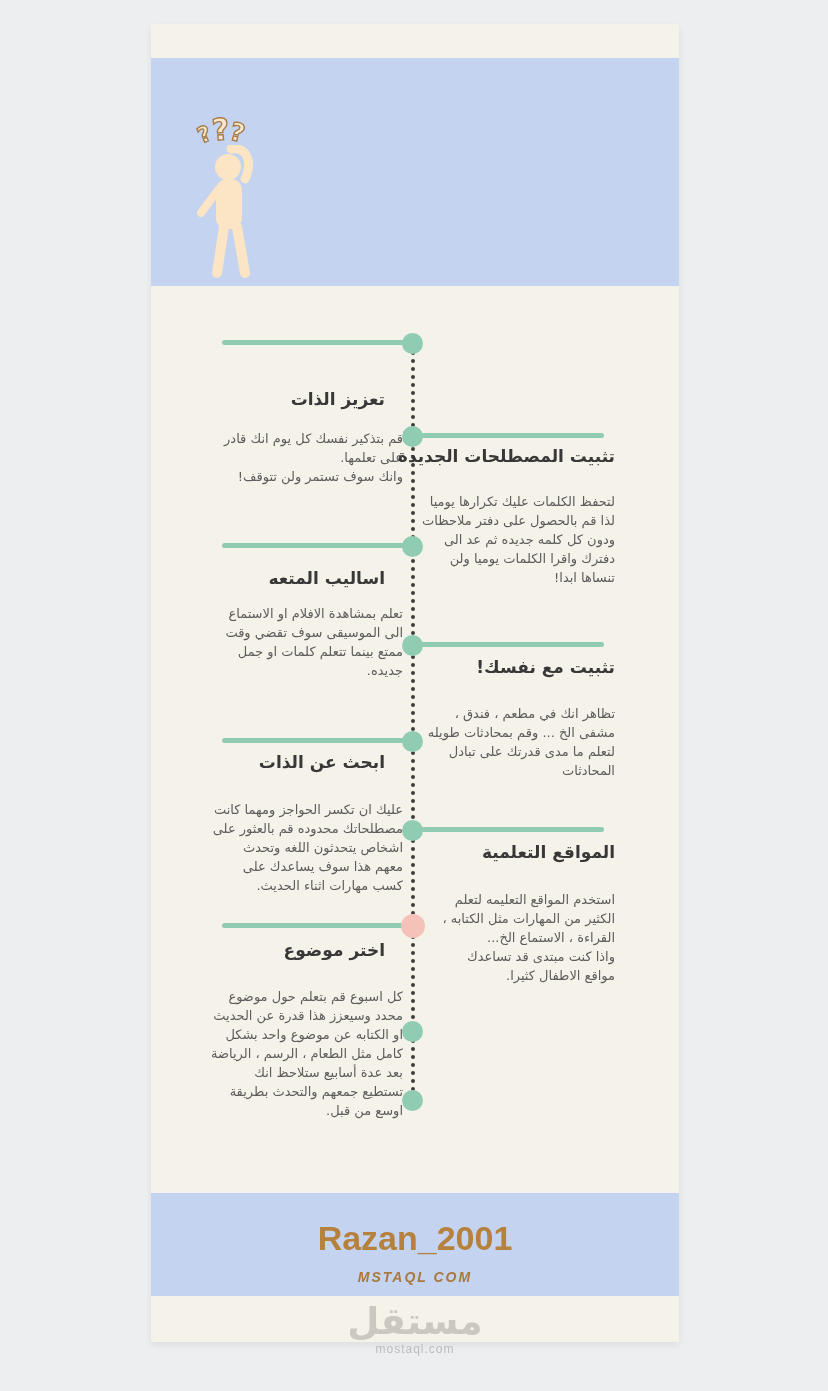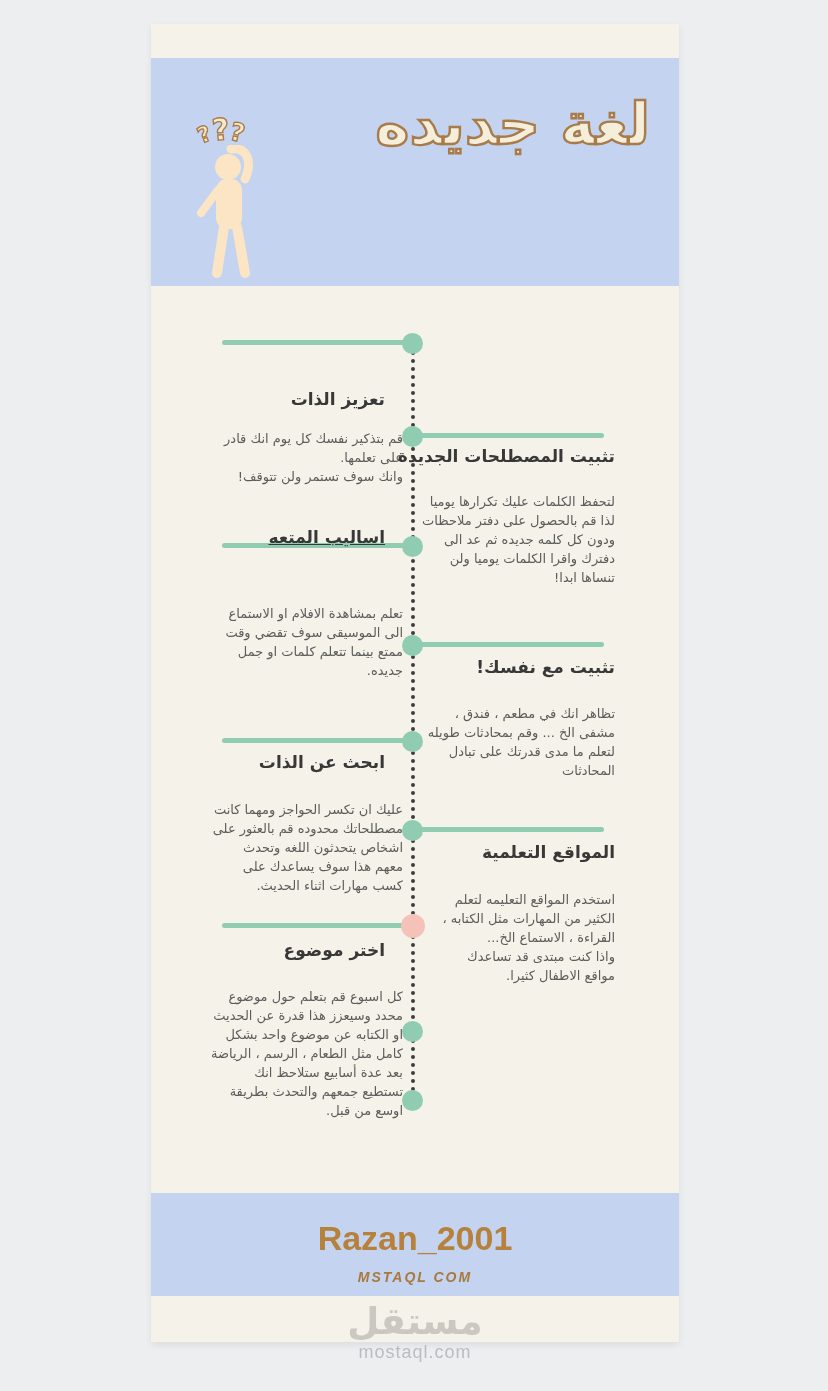--- a/index.html
+++ b/index.html
@@ -68,32 +68,31 @@
   }
   
   .wm-ar{
     left:151px;top:1300px;width:528px;text-align:center;
     direction:rtl;font-size:37px;font-weight:bold;
     color:rgba(194,192,186,0.85);
   }
   .wm-en{
     left:151px;top:1342px;width:528px;text-align:center;
     font-family:"Liberation Sans",sans-serif;
-    font-size:18px;color:rgba(180,183,187,0.9);letter-spacing:1px;
+    font-size:12px;color:rgba(180,183,187,0.9);letter-spacing:1px;
   }
   .person{left:195px;top:145px;}
 </style>
 </head>
 <body>
 
 <div class="abs card"></div>
 
 <div class="abs header-banner"></div>
 <div class="abs title">
-  <div>لغة جديده</div>
 </div>
 <div class="abs qmarks">
   <span class="q1">?</span>
     <span class="q2">?</span>
     <span class="q3">?</span>
 </div>
 <svg class="abs person" width="70" height="135" viewBox="0 0 70 135">
   <g fill="#fbe5c4" stroke="#fbe5c4">
     <path d="M 36 4 C 52 2 58 16 50 34" fill="none" stroke-width="9" stroke-linecap="round"></path>
     <circle cx="33" cy="22" r="13" stroke="none"></circle>
@@ -117,21 +116,21 @@
 <div class="abs dot" style="top:426px;"></div>
 <div class="abs sec-head r" style="top:446px;">تثبيت المصطلحات الجديدة</div>
 <div class="abs sec-body r" style="top:492px;">لتحفظ الكلمات عليك تكرارها يوميا
 لذا قم بالحصول على دفتر ملاحظات
 ودون كل كلمه جديده ثم عد الى
 دفترك واقرا الكلمات يوميا ولن
 تنساها ابدا!</div>
 
 <div class="abs hline left" style="top:543px;"></div>
 <div class="abs dot" style="top:536px;"></div>
-<div class="abs sec-head l" style="top:527px;text-decoration:underline;">اساليب المتعه</div>
+<div class="abs sec-head l" style="top:568px;">اساليب المتعه</div>
 <div class="abs sec-body l" style="top:604px;margin-left:25px;">تعلم بمشاهدة الافلام او الاستماع
 الى الموسيقى سوف تقضي وقت
 ممتع بينما تتعلم كلمات او جمل
 جديده.</div>
 
 <div class="abs hline right" style="top:642px;"></div>
 <div class="abs dot" style="top:635px;"></div>
 <div class="abs sec-head r" style="top:657px;">تثبيت مع نفسك!</div>
 <div class="abs sec-body r" style="top:704px;">تظاهر انك في مطعم ، فندق ،
 مشفى الخ ... وقم بمحادثات طويله

